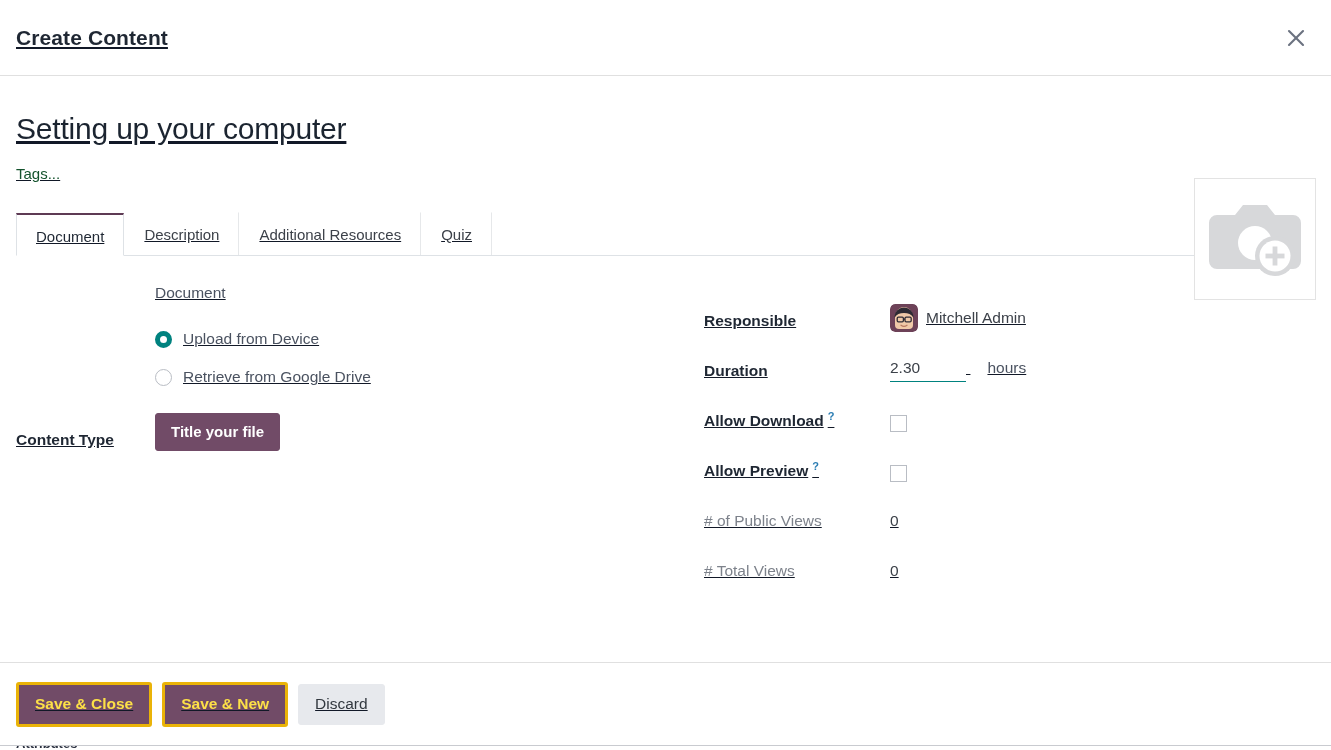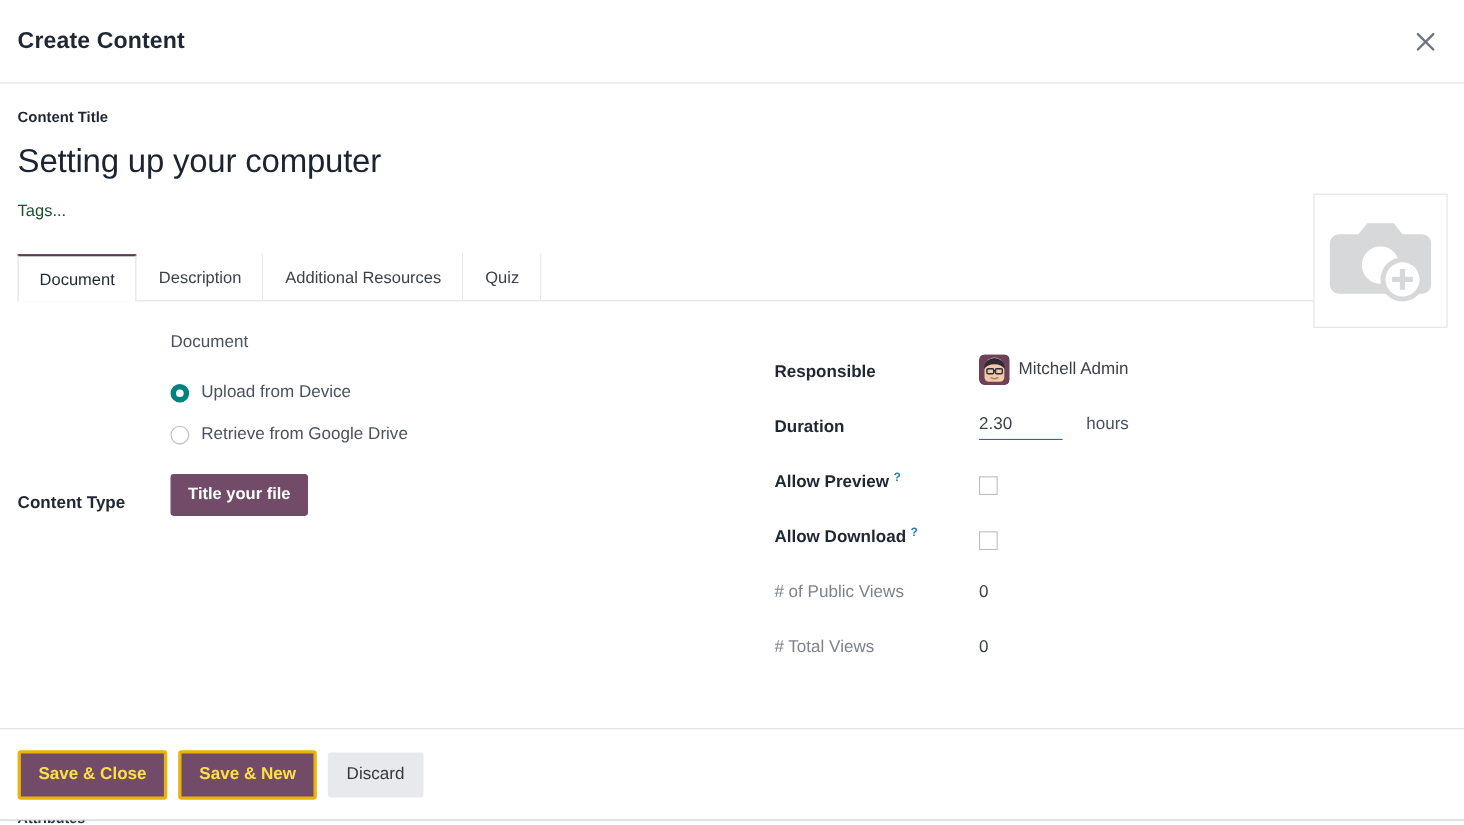--- a/index.html
+++ b/index.html
@@ -16,20 +16,21 @@
     -webkit-font-smoothing: antialiased;
   }
   .dialog {
     position: relative;
     width: 1331px;
     height: 746px;
     background: #fff;
     display: flex;
     flex-direction: column;
     box-sizing: border-box;
+    text-decoration: underline;
   }
   
   .dialog-header {
     height: 76px;
     min-height: 76px;
     border-bottom: 1px solid #e0e0e0;
     display: flex;
     align-items: center;
     padding: 0 18px 0 16px;
     box-sizing: border-box;
@@ -320,21 +321,20 @@
       <svg width="22" height="22" viewBox="0 0 22 22">
         <line x1="4" y1="4" x2="18" y2="18" stroke="currentColor" stroke-width="2.1" stroke-linecap="round"></line>
         <line x1="18" y1="4" x2="4" y2="18" stroke="currentColor" stroke-width="2.1" stroke-linecap="round"></line>
       </svg>
     </button>
   </div>
 
   <div class="dialog-body">
 
     <div class="title-block">
-      <div class="field-label-small">Content Title</div>
       <div class="content-title">Setting up your computer</div>
       <div class="tags-placeholder">Tags...</div>
 
       <div class="image-placeholder">
         <svg width="104" height="92" viewBox="0 0 104 92">
           <path d="M14 22 h18 l8 -10 h24 l8 10 h18 a8 8 0 0 1 8 8 v38 a8 8 0 0 1 -8 8 h-76 a8 8 0 0 1 -8 -8 v-38 a8 8 0 0 1 8 -8 z" fill="#d7d8da"></path>
           <circle cx="52" cy="50" r="17" fill="#ffffff"></circle>
           <circle cx="72" cy="63" r="20" fill="#d7d8da"></circle>
           <circle cx="72" cy="63" r="15.5" fill="#ffffff"></circle>
           <rect x="69.6" y="53.5" width="4.8" height="19" fill="#d7d8da"></rect>
@@ -398,28 +398,28 @@
         <div class="frow">
           <div class="flabel right-label">Duration</div>
           <div>
             <input class="duration-input" autofocus="" value="2.30" style="">
             <span class="unit">hours</span>
           </div>
         </div>
 
         <div class="frow">
           <div class="flabel right-label">
-            <span>Allow Preview</span><span class="help-q">?</span>
+            <span>Allow Download</span><span class="help-q">?</span>
           </div>
           <span class="checkbox"></span>
         </div>
 
         <div class="frow">
           <div class="flabel right-label">
-            <span>Allow Download</span><span class="help-q">?</span>
+            <span>Allow Preview</span><span class="help-q">?</span>
           </div>
           <span class="checkbox"></span>
         </div>
 
         <div class="frow">
           <div class="flabel right-label muted"># of Public Views</div>
           <div class="fvalue num">0</div>
         </div>
 
         <div class="frow">

